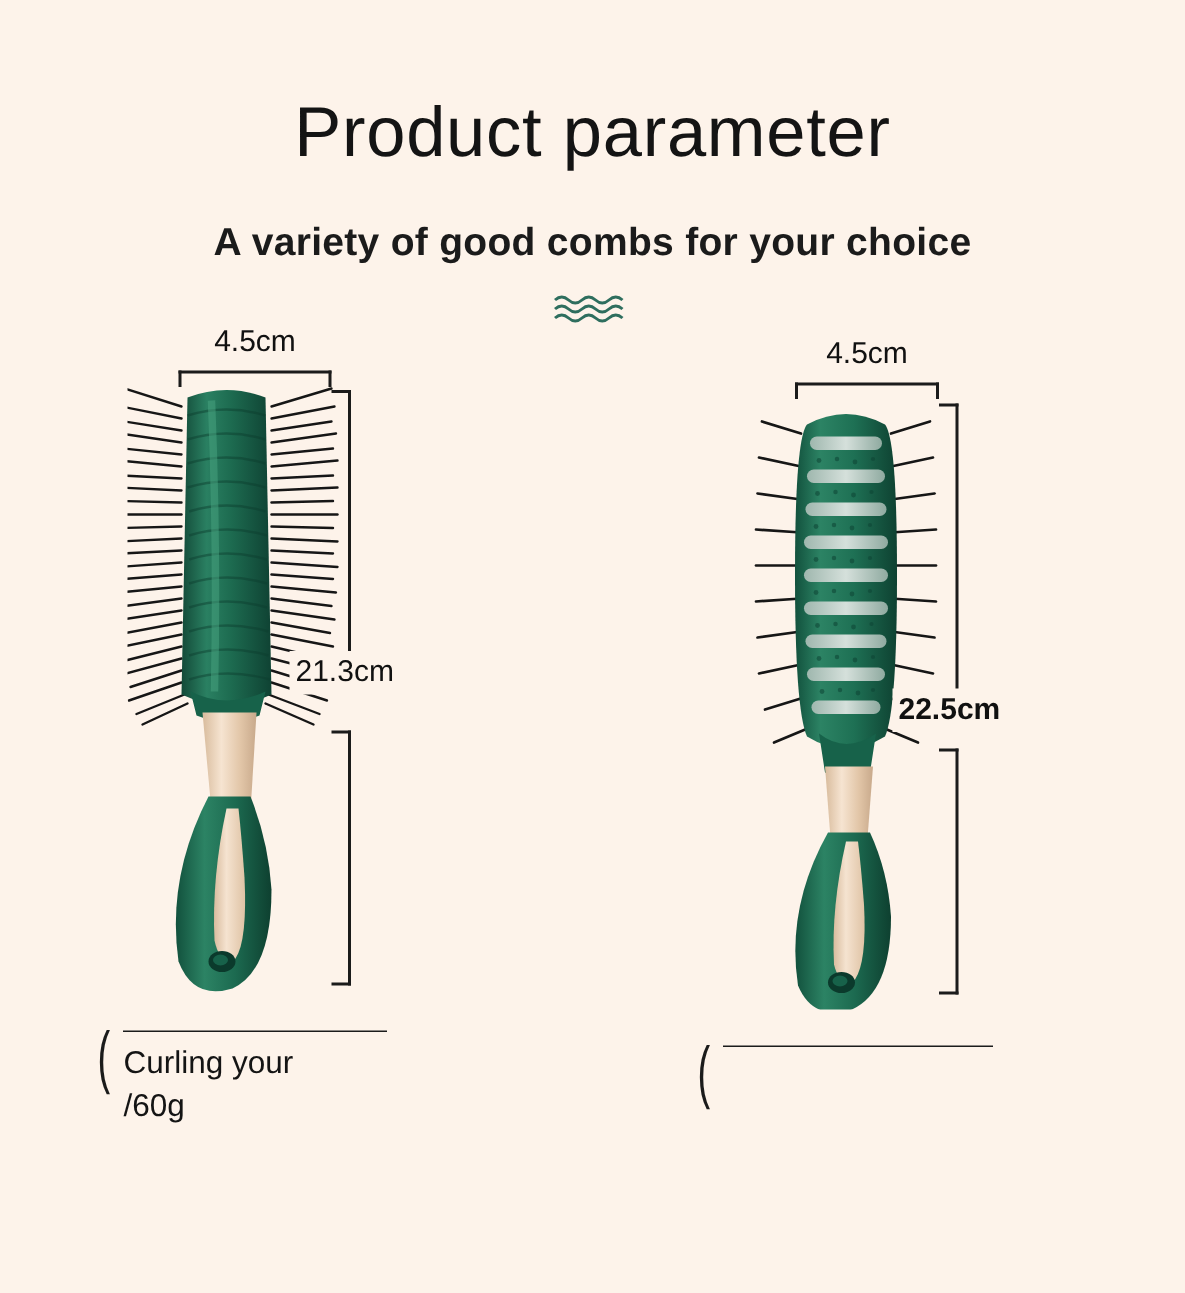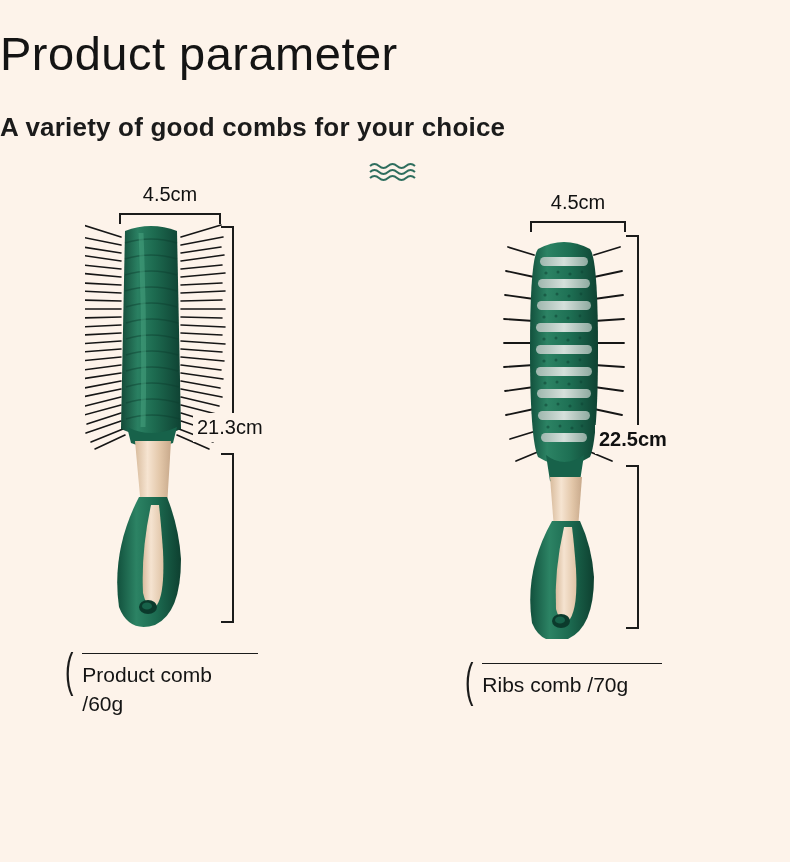--- a/index.html
+++ b/index.html
@@ -8,21 +8,21 @@
     width: 790px;
     height: 862px;
     background: #FDF3EA;
     font-family: "Liberation Sans", sans-serif;
     color: #111111;
     overflow: hidden;
     position: relative;
   }
 
   
-  .header { width: 100%; text-align: left; padding-top: 28px; }
+  .header { width: 100%; text-align: center; padding-top: 62px; }
 
   .title {
     font-size: 47px;
     font-weight: 400;
     letter-spacing: 0.5px;
     color: #141414;
     line-height: 1.1;
   }
 
   .subtitle {
@@ -133,21 +133,21 @@
 
   <div class="panel panel-left">
 
     <div class="dim-top" style="left:84px; top:0; width:102px;">
       <div class="dim-label">4.5cm</div>
       <div class="hbracket" style="width:102px;"></div>
     </div>
 
     <div class="vbracket" style="left:186px; top:43px; height:196px;"></div>
     <div class="vbracket" style="left:186px; top:270px; height:170px;"></div>
-    <div class="vlabel" style="left:158px; top:230px;">21.3cm</div>
+    <div class="vlabel" style="left:158px; top:217px;">21.3cm</div>
 
     <svg class="brush" style="left:50px; top:38px;" width="180" height="410" viewBox="0 0 180 410">
       <defs>
         <linearGradient id="barrelG" x1="0" y1="0" x2="1" y2="0">
           <stop offset="0%" stop-color="#134A38"></stop>
           <stop offset="28%" stop-color="#2A8062"></stop>
           <stop offset="55%" stop-color="#1D6B50"></stop>
           <stop offset="100%" stop-color="#0F4233"></stop>
         </linearGradient>
         <linearGradient id="neckG" x1="0" y1="0" x2="1" y2="0">
@@ -262,21 +262,21 @@
       <path d="M66 284 Q56 330 58 372 Q62 390 72 384 Q80 372 78 330 Q76 302 74 284 Z" fill="url(#inlayG)"></path>
 
       <ellipse cx="63" cy="386" rx="9" ry="7" fill="#0B3A2C"></ellipse>
       <ellipse cx="62" cy="385" rx="5" ry="3.6" fill="#17624A"></ellipse>
     </svg>
 
     <div class="caption" style="left:30px; top:470px;">
       <span class="paren">(</span>
       <span class="cap-body">
         <span class="cap-rule" style="width:176px;"></span>
-        <span class="cap-text">Product comb
+        <span class="cap-text">Curling your
 /60g</span>
       </span>
     </div>
   </div>
 
   <div class="panel panel-right">
 
     <div class="dim-top" style="left:90px; top:8px; width:96px;">
       <div class="dim-label">4.5cm</div>
       <div class="hbracket" style="width:96px;"></div>
@@ -399,18 +399,17 @@
       <path d="M66 298 Q56 342 58 380 Q62 396 72 390 Q80 378 78 340 Q76 314 74 298 Z" fill="url(#inlayG2)"></path>
 
       <ellipse cx="63" cy="392" rx="9" ry="7" fill="#0B3A2C"></ellipse>
       <ellipse cx="62" cy="391" rx="5" ry="3.6" fill="#17624A"></ellipse>
     </svg>
 
     <div class="caption" style="left:25px; top:480px;">
       <span class="paren">(</span>
       <span class="cap-body">
         <span class="cap-rule" style="width:180px;"></span>
-        <span class="cap-text">Ribs comb /70g</span>
       </span>
     </div>
   </div>
 
 </div>
 
 </body></html>

